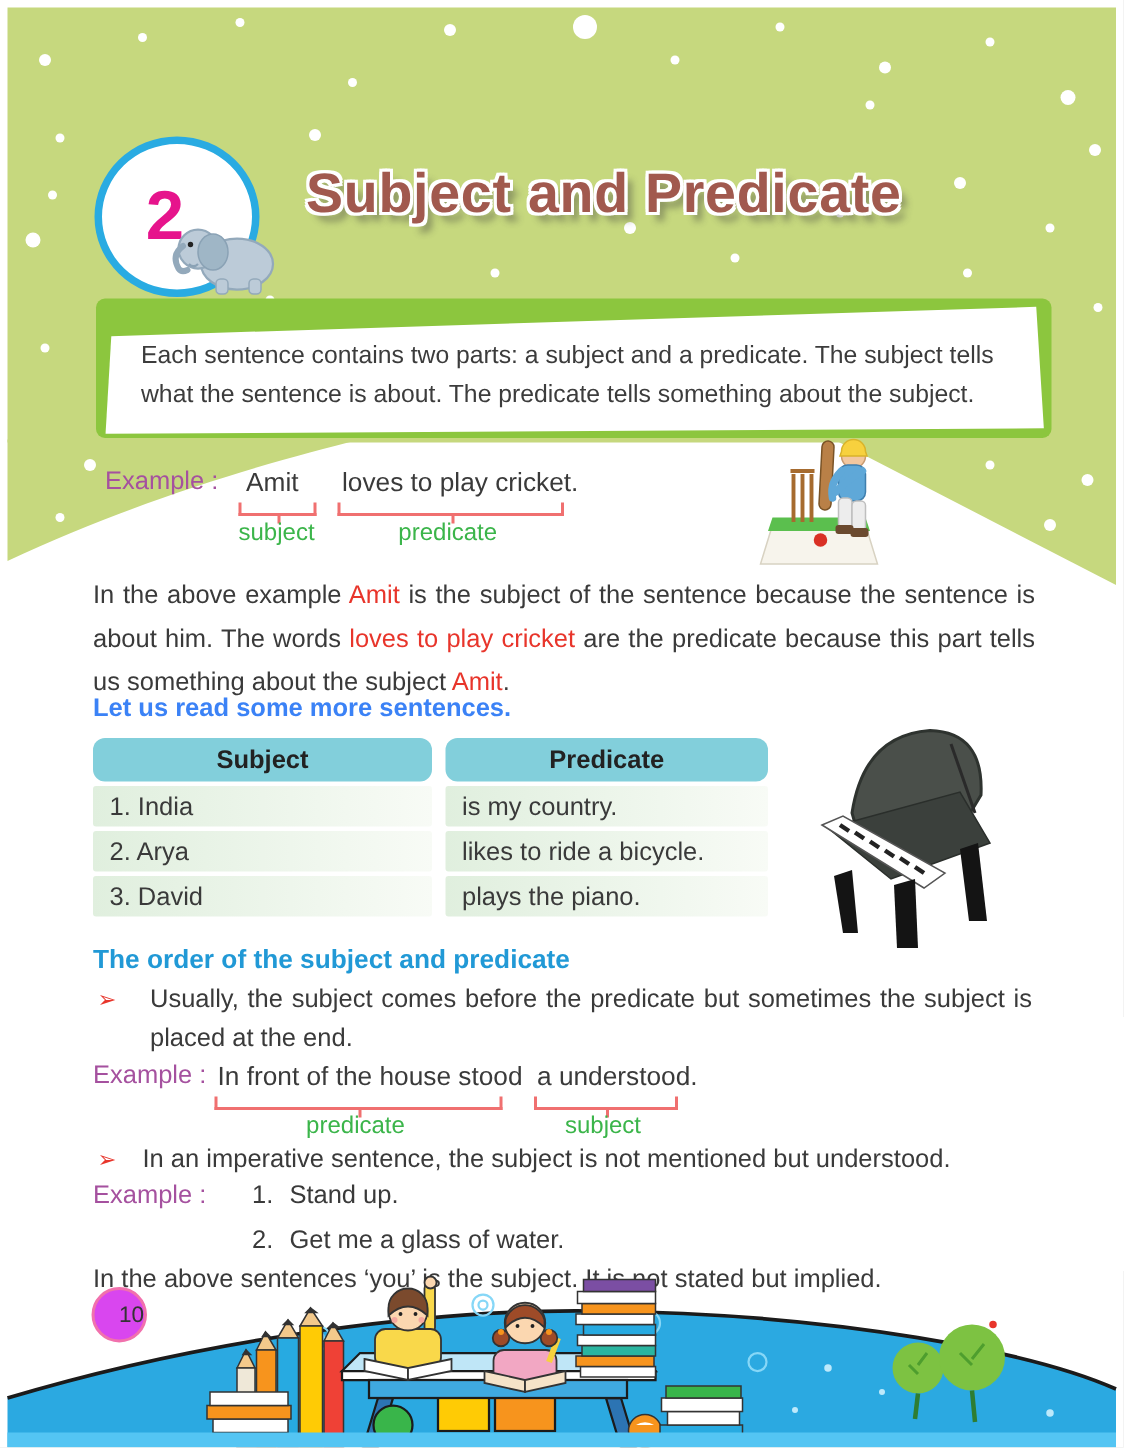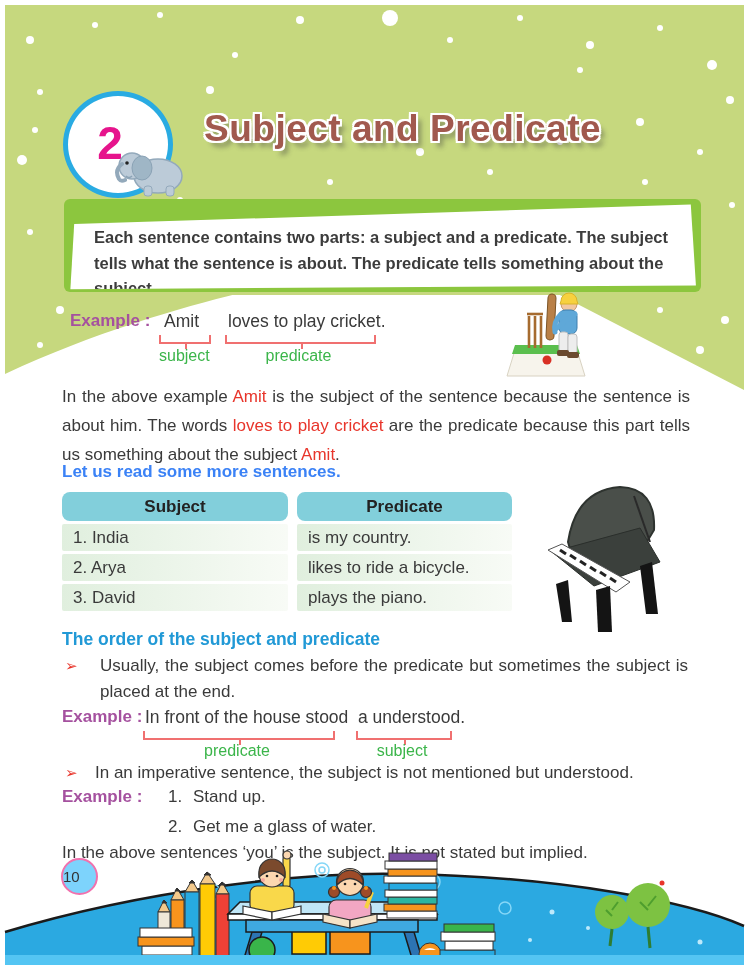--- a/index.html
+++ b/index.html
@@ -16,24 +16,24 @@
      transform:translate(-8px,-2px);}
   .page-title{left:204px;top:108px;font-size:37px;font-weight:bold;color:#A1594E;
      letter-spacing:.5px;z-index:3;
      text-shadow:2px 2px 0 #fff,-2px -2px 0 #fff,2px -2px 0 #fff,-2px 2px 0 #fff,
        0 2px 0 #fff,2px 0 0 #fff,0 -2px 0 #fff,-2px 0 0 #fff,5px 6px 5px rgba(60,60,60,.45);}
   .def-box{left:64px;top:199px;width:637px;height:93px;background:#8CC63E;
      border-radius:6px;z-index:3;}
   .def-white{position:absolute;left:0;top:0;width:100%;height:100%;background:#fff;
      clip-path:polygon(1.6% 27%,98.4% 6%,99.2% 93%,1% 97%);}
   .def-text{position:absolute;left:30px;top:26px;width:600px;font-size:16.5px;
-     line-height:1.55;color:#3c3c3c;font-weight:bold;}
+     line-height:1.55;color:#3c3c3c;}
 
   
-  .ex-label{color:#A5519F;font-weight:bold;font-size:17px;}
+  .ex-label{color:#A5519F;font-weight:normal;font-size:17px;}
   .ex-text{font-size:17.5px;color:#3a3a3a;}
   .bracket{height:7px;border-bottom:2px solid #F07070;border-left:2px solid #F07070;
      border-right:2px solid #F07070;}
   .bracket::after{content:'';position:absolute;left:50%;bottom:-7px;height:7px;
      border-left:2px solid #F07070;}
   .gr-label{color:#3BB54A;font-size:16px;text-align:center;}
 
   .para{font-size:17px;line-height:1.7;text-align:justify;color:#3a3a3a;}
   .red{color:#E8352B;}
   .h-magenta{color:#3b82f6;font-weight:bold;font-size:17px;}
@@ -45,22 +45,22 @@
   .tbl .hdr{background:#82CFDB;border-radius:8px;height:29px;display:flex;
      align-items:center;justify-content:center;font-weight:bold;font-size:17px;color:#222;}
   .tbl .cell{background:linear-gradient(90deg,#E0EFDE,#F8FBF6);height:27px;
      display:flex;align-items:center;padding-left:11px;font-size:17px;border-radius:2px;}
 
   .bullet-mark{color:#E8352B;font-size:15px;}
   .just-force{text-align:justify;text-align-last:justify;}
   .body-line{font-size:17px;color:#3a3a3a;}
 
   .page-circle{left:61px;top:858px;width:33px;height:33px;border:2px solid #F171AD;
-     border-radius:50%;background:#7dd3fc;display:flex;align-items:center;
-     justify-content:flex-start;font-size:15px;color:#333;z-index:4;}
+     border-radius:50%;background:#d946ef;display:flex;align-items:center;
+     justify-content:flex-end;font-size:15px;color:#333;z-index:4;}
 </style>
 </head>
 <body>
 
 <div class="page">
 
   <svg class="abs" style="left:0;top:0;z-index:1" width="749" height="400" viewBox="0 0 749 400">
     <rect x="5" y="5" width="739" height="290" fill="#C6D87E"></rect>
     <path d="M5,293 L240,293 C180,308 95,332 5,374 Z" fill="#C6D87E"></path>
     <path d="M556,293 L744,293 L744,390 Z" fill="#C6D87E"></path>

